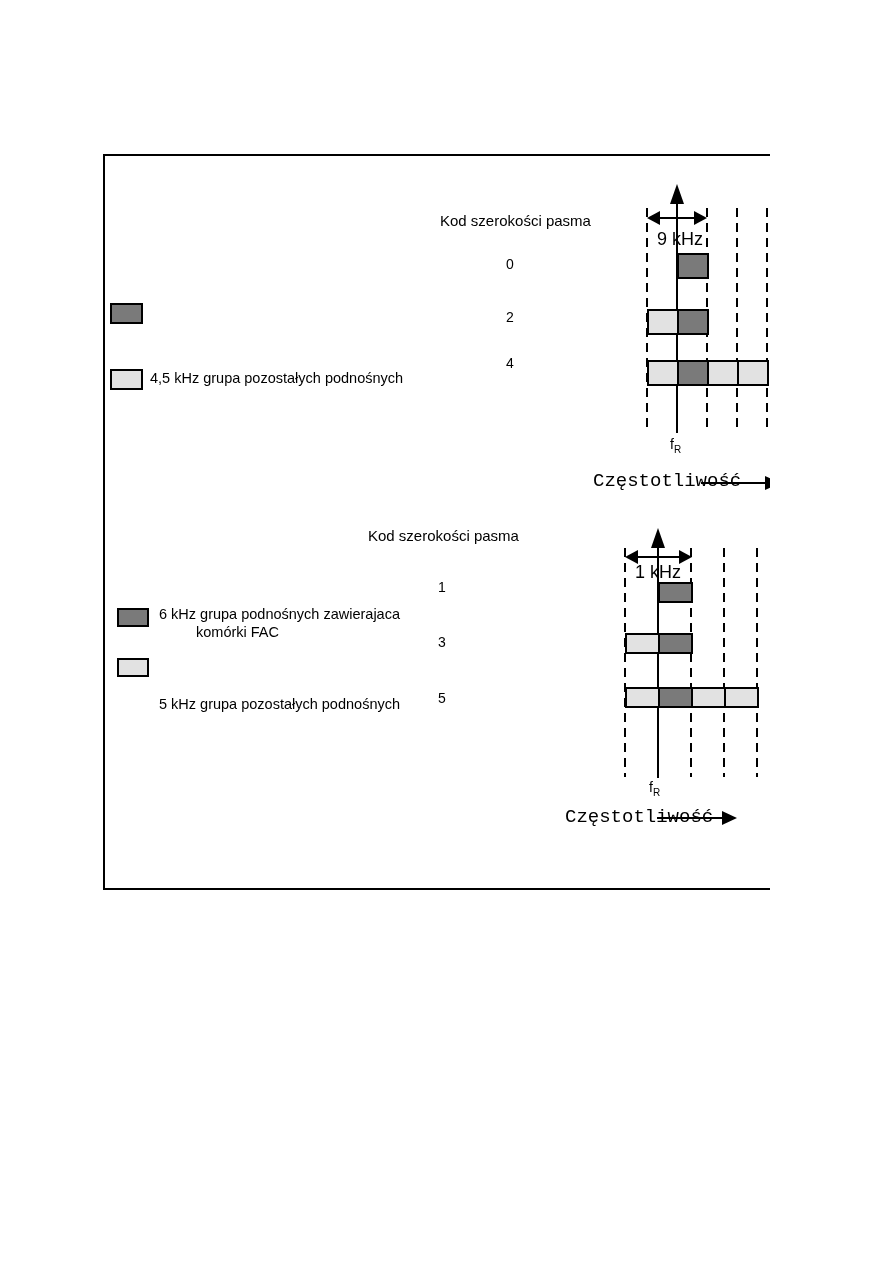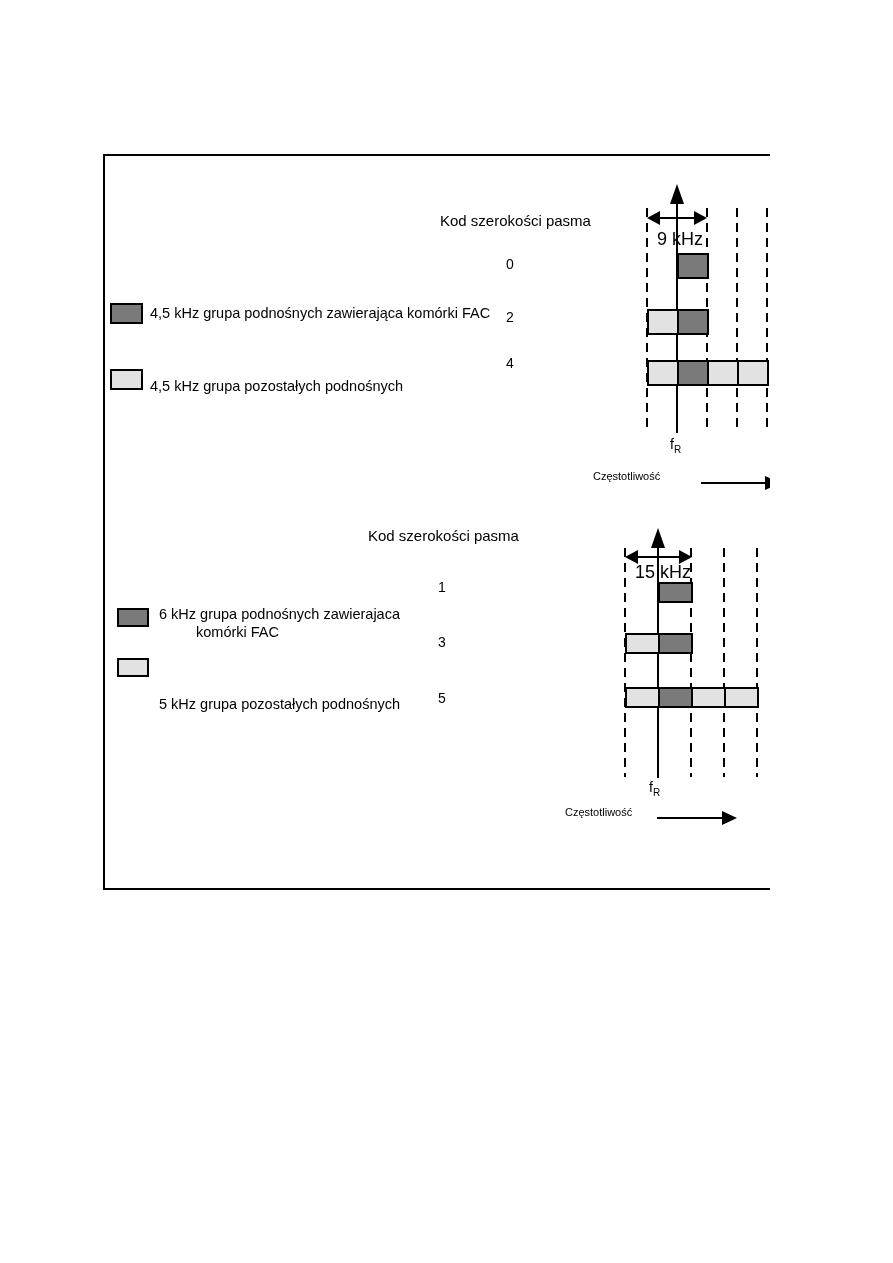--- a/index.html
+++ b/index.html
@@ -49,45 +49,45 @@
     font-size:14px;
     white-space:nowrap;
   }
   .khz-label{
     position:absolute;
     font-size:18px;
     white-space:nowrap;
   }
   .freq-label{
     position:absolute;
-    font-size:11px;
+    font-size:19px;
     white-space:nowrap;
+    font-family:Liberation Mono, monospace;
   }
   .fr-label{
     position:absolute;
     font-size:14px;
     white-space:nowrap;
   }
   .fr-label sub{font-size:10px;}
   svg{position:absolute;}
 </style>
 </head>
 <body>
 
 <div class="page">
 
   <div class="figure-frame"></div>
 
   <div class="diagram-title" style="left:440px;top:212px;">Kod szerokości pasma</div>
 
   <div class="legend-swatch fac" style="left:110px;top:303px;width:33px;height:21px;"></div>
-  <div class="legend-label" style="left:150px;top:305px;">4,5 kHz grupa podnośnych zawierająca komórki FAC</div>
 
   <div class="legend-swatch other" style="left:110px;top:369px;width:33px;height:21px;"></div>
-  <div class="legend-label" style="left:150px;top:370px;margin-top:8px;">4,5 kHz grupa pozostałych podnośnych</div>
+  <div class="legend-label" style="left:150px;top:370px;">4,5 kHz grupa pozostałych podnośnych</div>
 
   <svg style="left:600px;top:175px;" width="193" height="315" viewBox="0 0 193 315">
 
     <line x1="47" y1="33" x2="47" y2="257" stroke="#000" stroke-width="2" stroke-dasharray="9 6"></line>
     <line x1="107" y1="33" x2="107" y2="257" stroke="#000" stroke-width="2" stroke-dasharray="9 6"></line>
     <line x1="137" y1="33" x2="137" y2="257" stroke="#000" stroke-width="2" stroke-dasharray="9 6"></line>
     <line x1="167" y1="33" x2="167" y2="257" stroke="#000" stroke-width="2" stroke-dasharray="9 6"></line>
 
     <line x1="77" y1="25" x2="77" y2="258" stroke="#000" stroke-width="2"></line>
     <polygon points="77,9 70,29 84,29" fill="#000"></polygon>
@@ -122,21 +122,21 @@
     <line x1="157" y1="33" x2="157" y2="262" stroke="#000" stroke-width="2" stroke-dasharray="9 6"></line>
     <line x1="58" y1="31" x2="58" y2="263" stroke="#000" stroke-width="2"></line>
     <polygon points="58,13 51,33 65,33" fill="#000"></polygon>
     <line x1="34" y1="42" x2="83" y2="42" stroke="#000" stroke-width="2"></line>
     <polygon points="25,42 38,35 38,49" fill="#000"></polygon>
     <polygon points="92,42 79,35 79,49" fill="#000"></polygon>
     <line x1="57" y1="303" x2="125" y2="303" stroke="#000" stroke-width="2"></line>
     <polygon points="137,303 122,296 122,310" fill="#000"></polygon>
   </svg>
 
-  <div class="khz-label" style="left:635px;top:562px;">15 kHz</div>
+  <div class="khz-label" style="left:635px;top:562px;">1 kHz</div>
 
   <div class="fr-label" style="left:649px;top:779px;"><span>f</span><sub>R</sub></div>
 
   <div class="freq-label" style="left:565px;top:806px;">Częstotliwość</div>
 
   <div id="row-layer" class="abs" style="left:0;top:0;width:893px;height:1263px;">
       <div class="code-label" style="left: 506px; top: 256px;">0</div>
       <div class="seg fac" style="left: 677px; top: 253px; width: 32px; height: 26px;"></div>
       <div class="code-label" style="left: 506px; top: 309px;">2</div>
       <div class="seg other" style="left: 647px; top: 309px; width: 32px; height: 26px;"></div>

